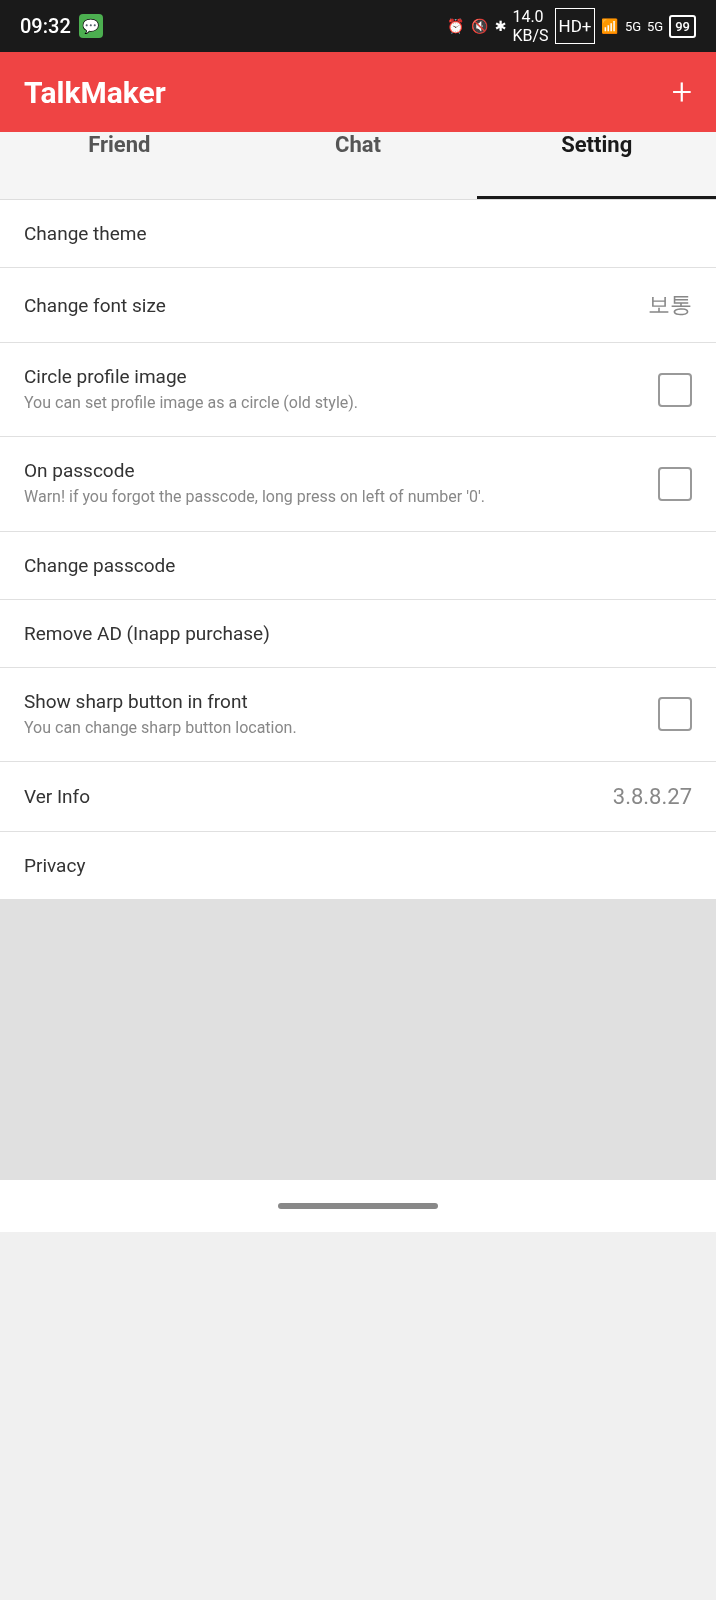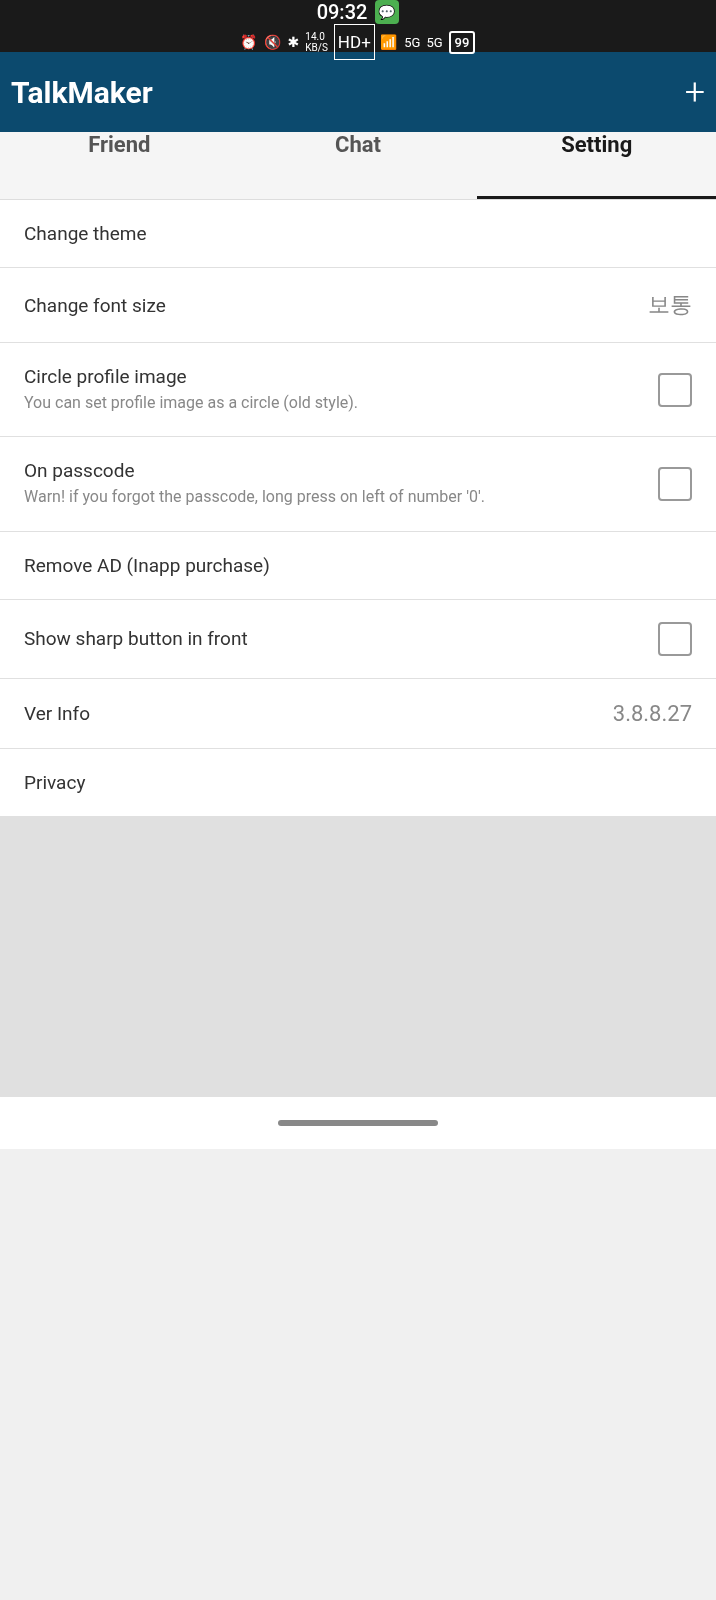--- a/index.html
+++ b/index.html
@@ -14,21 +14,20 @@
 
     
     .status-bar {
       width: 100%;
       height: 52px;
       background: #1a1a1a;
       display: flex;
       align-items: center;
       justify-content: space-between;
       padding: 0 20px;
-      flex-direction: column;
     }
     .status-time {
       color: white;
       font-size: 20px;
       font-weight: 500;
       display: flex;
       align-items: center;
       gap: 8px;
     }
     .status-chat-icon {
@@ -59,25 +58,25 @@
       font-weight: 500;
       position: relative;
       display: flex;
       align-items: flex-end;
     }
 
     
     .header {
       width: 100%;
       height: 80px;
-      background: #0c4a6e;
+      background: #ef4444;
       display: flex;
       align-items: center;
       justify-content: space-between;
-      padding: 0 11px;
+      padding: 0 24px;
     }
     .header-title {
       color: white;
       font-size: 30px;
       font-weight: bold;
     }
     .header-add-btn {
       color: white;
       font-size: 36px;
       font-weight: 300;
@@ -182,21 +181,21 @@
 
 <div class="status-bar">
   <div class="status-time">
     <span>09:32</span>
     <div class="status-chat-icon"></div>
   </div>
   <div class="status-icons">
     <span>⏰</span>
     <span>🔇</span>
     <span>✱</span>
-    <span style="font-size:10px;">14.0<br>KB/S</span>
+    <span style="font-size:16px;">14.0<br>KB/S</span>
     <span style="border:1px solid white;padding:7px 3px;font-size:17px;">HD+</span>
     <span>📶</span>
     <span style="font-size:13px;">5G</span>
     <span style="font-size:13px;">5G</span>
     <div class="battery">
       <span>99</span>
     </div>
   </div>
 </div>
 
@@ -238,26 +237,32 @@
     </div>
     <div class="setting-item">
       <div class="setting-item-left">
         <span class="setting-label">On passcode</span>
         <span class="setting-sublabel">Warn! if you forgot the passcode, long press on left of number '0'.</span>
       </div>
       <div class="checkbox"></div>
     </div>
     <div class="setting-item">
       <div class="setting-item-left">
+        <span class="setting-label">Change passcode</span>
+      </div>
+    </div>
+    <div class="setting-item">
+      <div class="setting-item-left">
         <span class="setting-label">Remove AD (Inapp purchase)</span>
       </div>
     </div>
     <div class="setting-item">
       <div class="setting-item-left">
         <span class="setting-label">Show sharp button in front</span>
+        <span class="setting-sublabel">You can change sharp button location.</span>
       </div>
       <div class="checkbox"></div>
     </div>
     <div class="setting-item">
       <div class="setting-item-left">
         <span class="setting-label">Ver Info</span>
       </div>
       <span class="setting-value">3.8.8.27</span>
     </div>
     <div class="setting-item">

